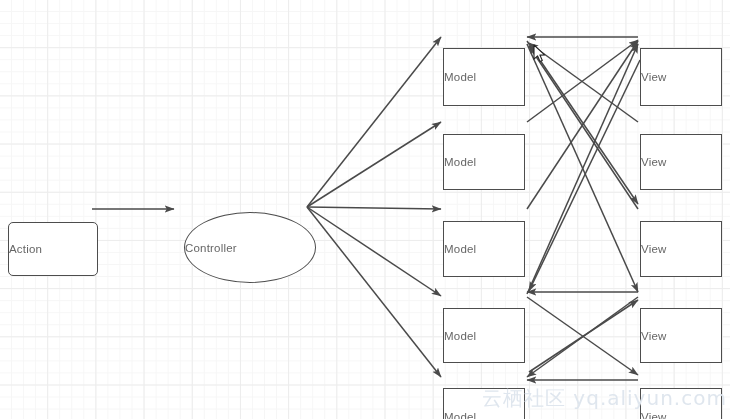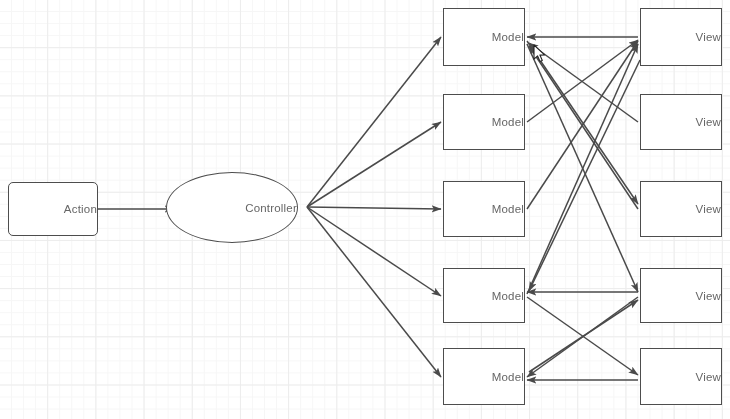--- a/index.html
+++ b/index.html
@@ -33,25 +33,26 @@
     height: 419px;
     pointer-events: none;
   }
   .node {
     position: absolute;
     box-sizing: border-box;
     background: #ffffff;
     border: 1.6px solid #4d4d4d;
     display: flex;
     align-items: center;
-    justify-content: flex-end;
+    justify-content: flex-start;
     color: #666666;
     font-size: 11.5px;
     letter-spacing: 0.2px;
     white-space: nowrap;
+    margin-top: 40px;
   }
   .node.rounded { border-radius: 5px; }
   .node.ellipse { border-radius: 50%; }
   .watermark {
     position: absolute;
     left: 482px;
     top: 385px;
     font-size: 20px;
     color: #dfe6ee;
     letter-spacing: 1px;
@@ -96,21 +97,21 @@
         <line x1="638" y1="297" x2="527" y2="377"></line>
         <line x1="638" y1="380" x2="527" y2="380"></line>
         <line x1="529" y1="372" x2="638" y2="300"></line>
       </g>
   </svg>
 
   <div class="node rounded" style="left:8px;top:182px;width:90px;height:54px;">
     <span>Action</span>
   </div>
 
-  <div class="node ellipse" style="left:166px;top:172px;width:132px;height:71px;">
+  <div class="node ellipse" style="left:184px;top:172px;width:132px;height:71px;">
     <span>Controller</span>
   </div>
 
   <div class="node" style="left:443px;top:8px;width:82px;height:58px;">
     <span>Model</span>
   </div>
   <div class="node" style="left:443px;top:94px;width:82px;height:56px;">
     <span>Model</span>
   </div>
   <div class="node" style="left:443px;top:181px;width:82px;height:56px;">
@@ -132,18 +133,19 @@
   <div class="node" style="left:640px;top:181px;width:82px;height:56px;">
     <span>View</span>
   </div>
   <div class="node" style="left:640px;top:268px;width:82px;height:55px;">
     <span>View</span>
   </div>
   <div class="node" style="left:640px;top:348px;width:82px;height:57px;">
     <span>View</span>
   </div>
 
+  <div class="watermark">云栖社区 yq.aliyun.com</div>
 
   <svg class="cursor" width="14" height="20" viewBox="0 0 14 20" xmlns="http://www.w3.org/2000/svg" style="left:533px;top:44px;">
     <path d="M1,1 L1,15.2 L4.6,11.9 L7.0,17.4 L9.3,16.4 L6.9,11.1 L11.6,10.9 Z" fill="#ffffff" stroke="#222222" stroke-width="1.1" stroke-linejoin="round"></path>
   </svg>
 
 </div>
 
 </body></html>

